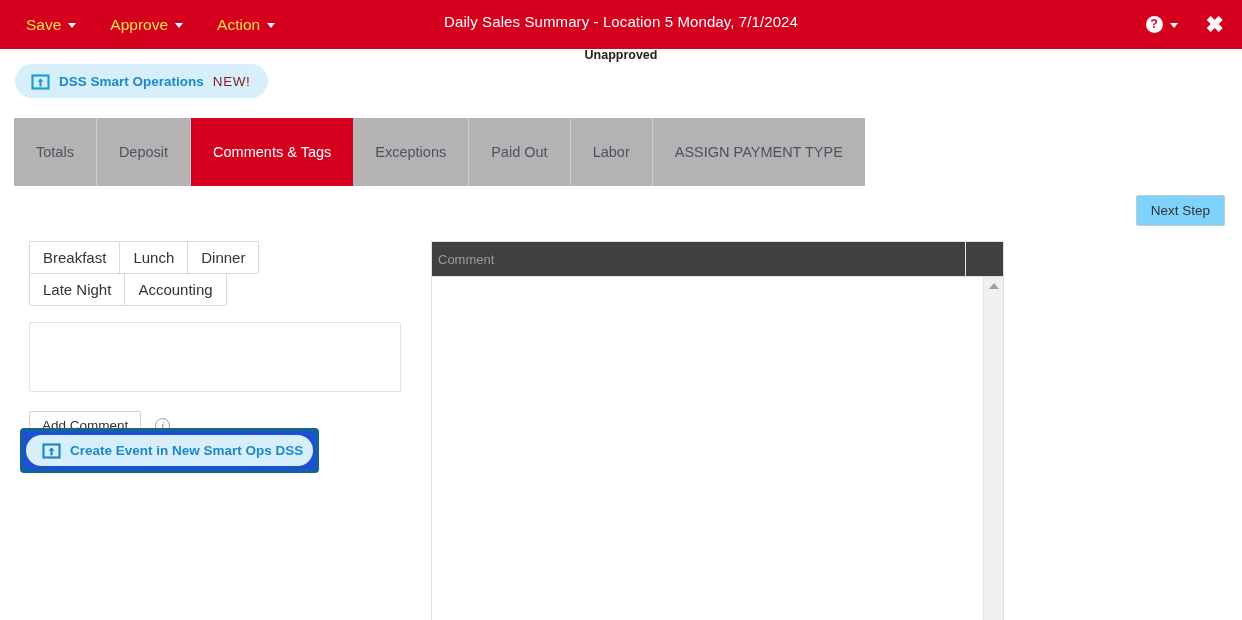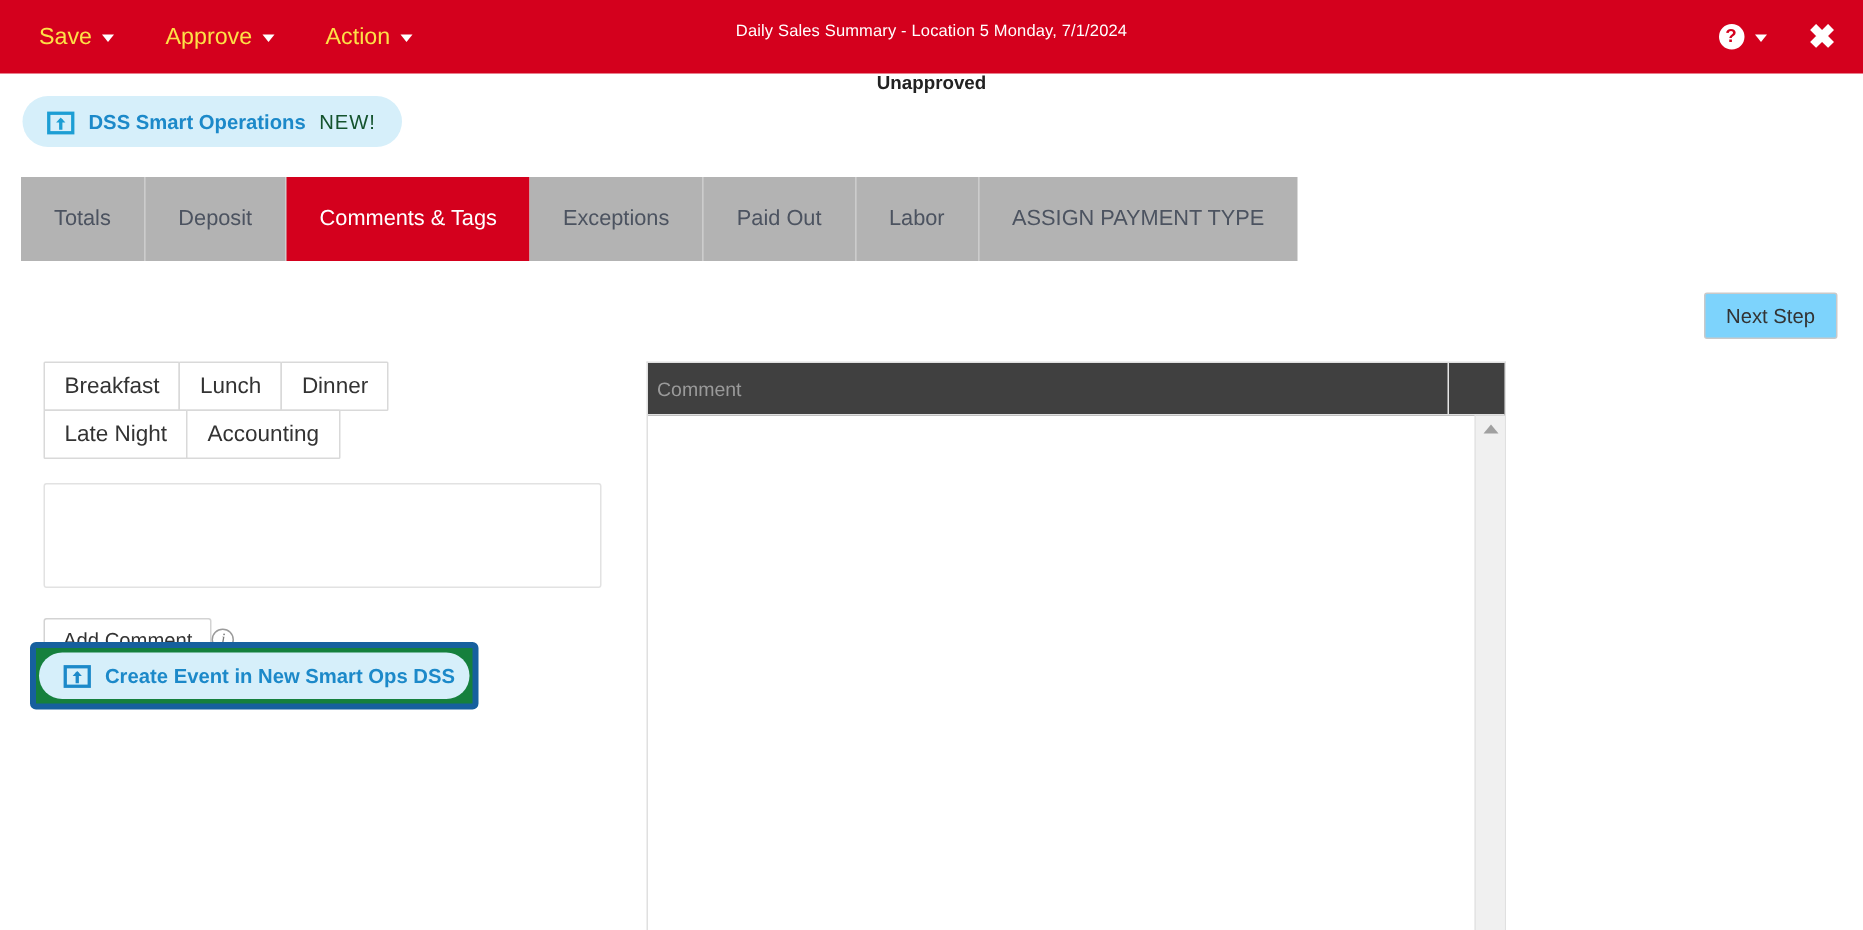--- a/index.html
+++ b/index.html
@@ -42,21 +42,21 @@
     border-right: 4.5px solid transparent;
     border-top: 5px solid #ffffff;
     margin-top: 2px;
   }
   .app-title {
     position: absolute;
     left: 0; top: 0;
     width: 1242px; height: 43px;
     line-height: 43px;
     text-align: center;
-    font-size: 11px;
+    font-size: 15px;
     color: #ffffff;
     letter-spacing: .1px;
     pointer-events: none;
   }
   .topbar-right {
     position: absolute;
     right: 18px; top: 0;
     height: 49px;
     display: flex;
     align-items: center;
@@ -117,30 +117,30 @@
   }
   .openbox-icon svg { display: block; }
   .dss-badge-label {
     font-size: 13.5px;
     font-weight: bold;
     color: #1c89c9;
     white-space: nowrap;
   }
   .dss-badge-new {
     font-size: 13.5px;
-    color: #14532d;
+    color: #7f1d1d;
     letter-spacing: .6px;
     white-space: nowrap;
   }
 
   
   .tabs {
     position: absolute;
     left: 14px; top: 118px;
-    height: 56px;
+    height: 68px;
     display: flex;
     align-items: stretch;
   }
   .tab {
     background: #b3b3b3;
     color: #4c5360;
     font-size: 14.5px;
     display: flex;
     align-items: center;
     justify-content: center;
@@ -203,20 +203,21 @@
     font-family: "Liberation Sans", sans-serif;
     font-size: 13.5px;
     color: #333333;
     padding: 6px 8px;
     outline: none;
   }
   .addrow {
     margin-top: 15px;
     display: flex;
     align-items: center;
+    gap: 14px;
   }
   .add-comment-btn {
     background: #ffffff;
     border: 1px solid #d3d3d3;
     font-size: 13.5px;
     color: #333333;
     padding: 6px 12px;
     border-radius: 2px;
     cursor: pointer;
   }
@@ -233,21 +234,21 @@
     cursor: pointer;
   }
 
   
   .focus-frame {
     position: absolute;
     left: 20px; top: 428px;
     width: 299px; height: 45px;
     border: 4px solid #16609e;
     border-radius: 4px;
-    background: #15803d;
+    background: #1d4ed8;
     padding: 2px;
     display: flex;
     align-items: center;
   }
   .create-event-pill {
     width: 100%;
     height: 31px;
     background: #d6effa;
     border-radius: 16px;
     display: flex;

